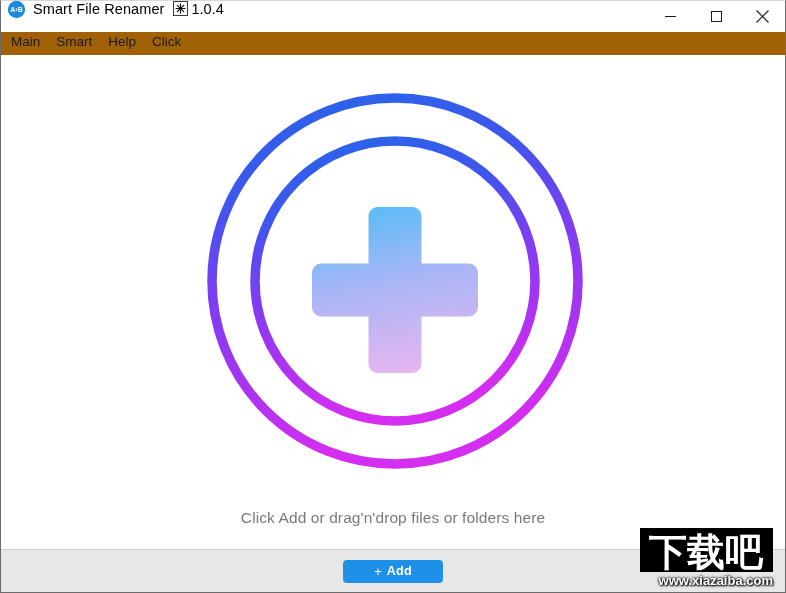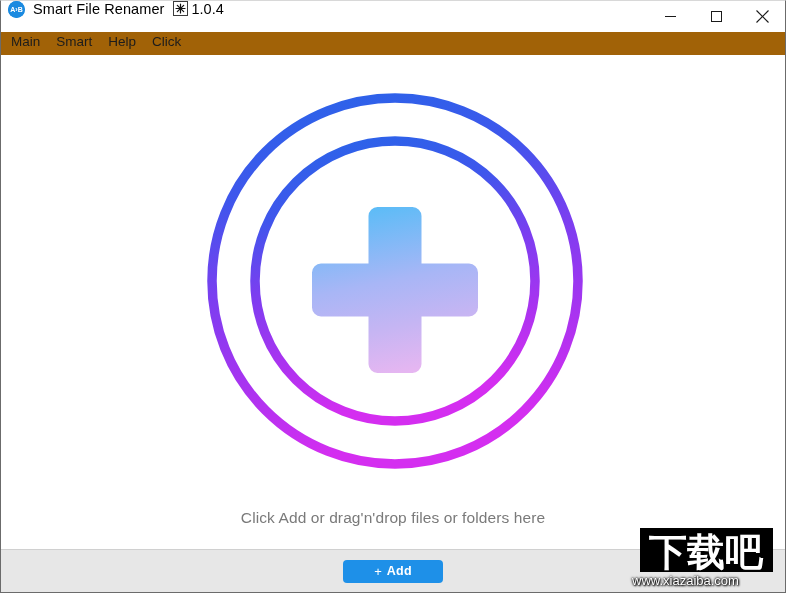--- a/index.html
+++ b/index.html
@@ -201,23 +201,23 @@
     top: 4px;
     width: 133px;
     height: 44px;
     display: block;
   }
   .wm-url {
     position: absolute;
     left: 0;
     bottom: 4px;
     width: 141px;
-    text-align: left;
+    text-align: right;
     font-size: 13px;
-    font-weight: normal;
+    font-weight: bold;
     color: #ffffff;
     letter-spacing: 0px;
     text-shadow: 0 0 3px #000, 0 0 2px #000, 1px 1px 2px #000;
     font-family: "Liberation Sans", sans-serif;
   }
 </style>
 </head>
 <body>
 
 <div class="window">

